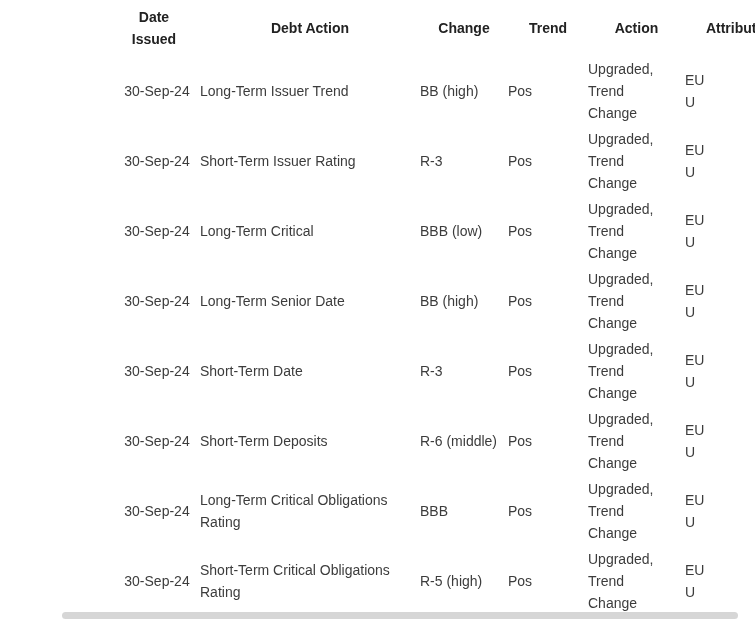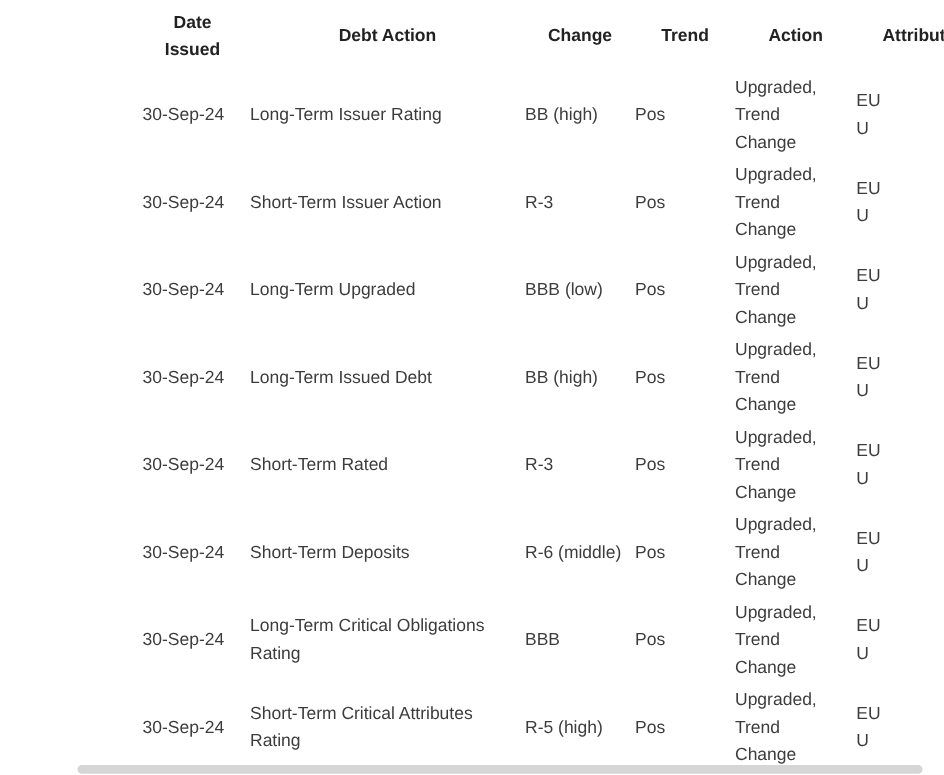--- a/index.html
+++ b/index.html
@@ -50,21 +50,21 @@
   tbody td {
     height: 70px;
     padding: 0;
     font-size: 14px;
     font-weight: normal;
     color: #3c3c3c;
     line-height: 22px;
     text-align: left;
     vertical-align: middle;
   }
-  td.cell-date { padding-left: 6px; }
+  td.cell-date { padding-left: 6px; text-align: center; }
 
   td .val { display: inline-block; }
   td.cell-debt .val   { max-width: 212px; }
   td.cell-action .val { max-width: 80px; }
 
   td.cell-attributes .attr {
     display: block;
     line-height: 22px;
   }
 
@@ -97,65 +97,65 @@
           <th class="head-debt"><span>Debt Action</span></th>
           <th class="head-rating"><span>Change</span></th>
           <th class="head-trend"><span>Trend</span></th>
           <th class="head-action"><span>Action</span></th>
           <th class="head-attributes"><span>Attributes</span></th>
         </tr>
     </thead>
     <tbody id="table-body">
         <tr>
           <td class="cell-date"><span class="val">30-Sep-24</span></td>
-          <td class="cell-debt"><span class="val">Long-Term Issuer Rating</span></td>
+          <td class="cell-debt"><span class="val">Long-Term Issuer Trend</span></td>
           <td class="cell-rating"><span class="val">BB (high)</span></td>
           <td class="cell-trend"><span class="val">Pos</span></td>
           <td class="cell-action"><span class="val">Upgraded, Trend Change</span></td>
           <td class="cell-attributes">
             <span class="attr">EU</span>
             <span class="attr">U</span>
           </td>
         </tr>
         <tr>
           <td class="cell-date"><span class="val">30-Sep-24</span></td>
-          <td class="cell-debt"><span class="val">Short-Term Issuer Action</span></td>
+          <td class="cell-debt"><span class="val">Short-Term Issuer Rating</span></td>
           <td class="cell-rating"><span class="val">R-3</span></td>
           <td class="cell-trend"><span class="val">Pos</span></td>
           <td class="cell-action"><span class="val">Upgraded, Trend Change</span></td>
           <td class="cell-attributes">
             <span class="attr">EU</span>
             <span class="attr">U</span>
           </td>
         </tr>
         <tr>
           <td class="cell-date"><span class="val">30-Sep-24</span></td>
-          <td class="cell-debt"><span class="val">Long-Term Upgraded</span></td>
+          <td class="cell-debt"><span class="val">Long-Term Critical</span></td>
           <td class="cell-rating"><span class="val">BBB (low)</span></td>
           <td class="cell-trend"><span class="val">Pos</span></td>
           <td class="cell-action"><span class="val">Upgraded, Trend Change</span></td>
           <td class="cell-attributes">
             <span class="attr">EU</span>
             <span class="attr">U</span>
           </td>
         </tr>
         <tr>
           <td class="cell-date"><span class="val">30-Sep-24</span></td>
-          <td class="cell-debt"><span class="val">Long-Term Issued Debt</span></td>
+          <td class="cell-debt"><span class="val">Long-Term Senior Date</span></td>
           <td class="cell-rating"><span class="val">BB (high)</span></td>
           <td class="cell-trend"><span class="val">Pos</span></td>
           <td class="cell-action"><span class="val">Upgraded, Trend Change</span></td>
           <td class="cell-attributes">
             <span class="attr">EU</span>
             <span class="attr">U</span>
           </td>
         </tr>
         <tr>
           <td class="cell-date"><span class="val">30-Sep-24</span></td>
-          <td class="cell-debt"><span class="val">Short-Term Rated</span></td>
+          <td class="cell-debt"><span class="val">Short-Term Date</span></td>
           <td class="cell-rating"><span class="val">R-3</span></td>
           <td class="cell-trend"><span class="val">Pos</span></td>
           <td class="cell-action"><span class="val">Upgraded, Trend Change</span></td>
           <td class="cell-attributes">
             <span class="attr">EU</span>
             <span class="attr">U</span>
           </td>
         </tr>
         <tr>
           <td class="cell-date"><span class="val">30-Sep-24</span></td>
@@ -174,21 +174,21 @@
           <td class="cell-rating"><span class="val">BBB</span></td>
           <td class="cell-trend"><span class="val">Pos</span></td>
           <td class="cell-action"><span class="val">Upgraded, Trend Change</span></td>
           <td class="cell-attributes">
             <span class="attr">EU</span>
             <span class="attr">U</span>
           </td>
         </tr>
         <tr>
           <td class="cell-date"><span class="val">30-Sep-24</span></td>
-          <td class="cell-debt"><span class="val">Short-Term Critical Attributes Rating</span></td>
+          <td class="cell-debt"><span class="val">Short-Term Critical Obligations Rating</span></td>
           <td class="cell-rating"><span class="val">R-5 (high)</span></td>
           <td class="cell-trend"><span class="val">Pos</span></td>
           <td class="cell-action"><span class="val">Upgraded, Trend Change</span></td>
           <td class="cell-attributes">
             <span class="attr">EU</span>
             <span class="attr">U</span>
           </td>
         </tr>
       </tbody>
   </table>

